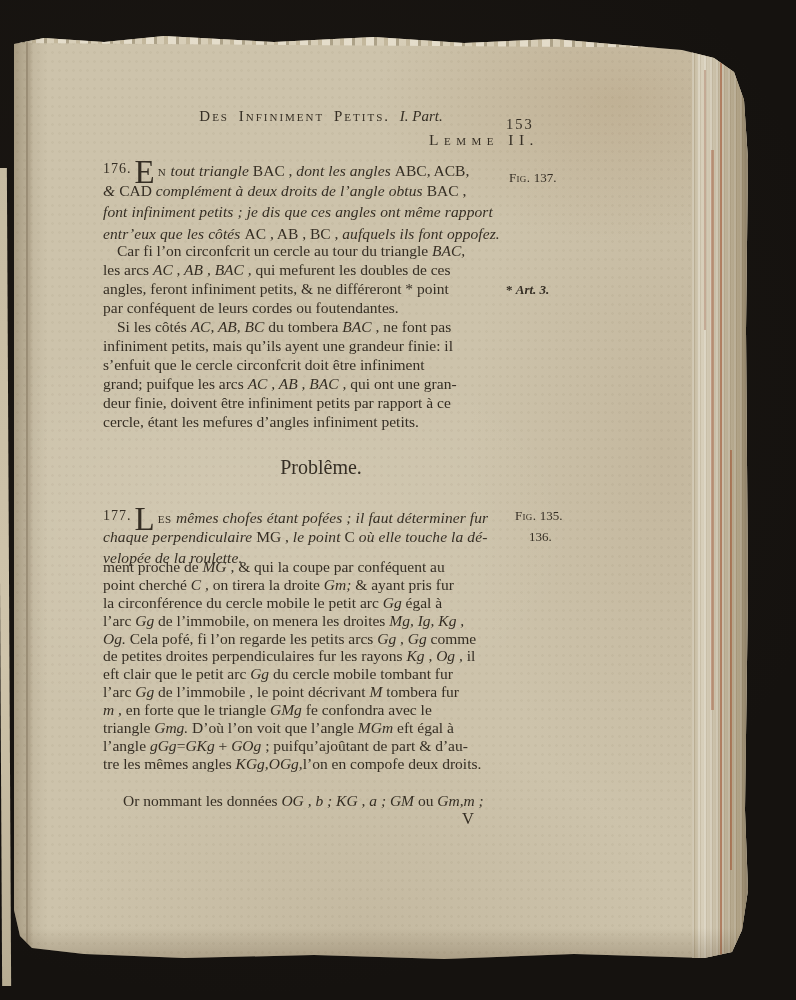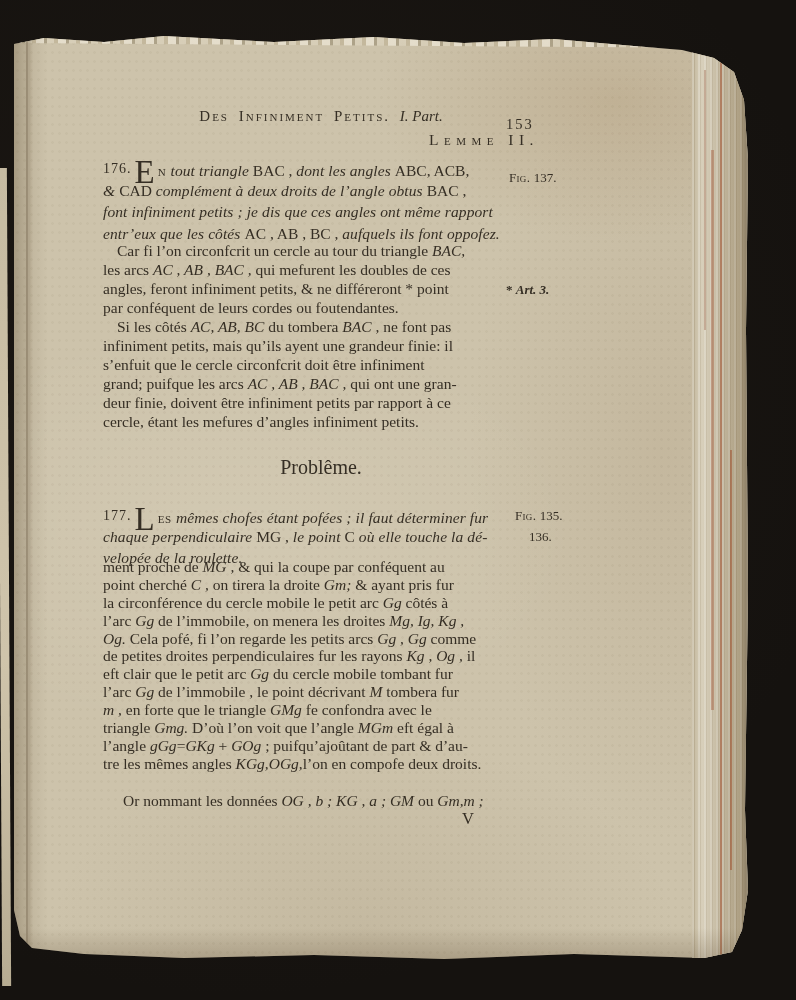--- a/index.html
+++ b/index.html
@@ -140,21 +140,21 @@
           <div class="line"><span class="run r">Problême.</span></div>
         </div>
         <div class="blk statement" style="top: 475px; width: 402px; --lh: 21px;">
           <div class="line"><span class="run num">177.</span><span class="run drop">L</span><span class="run sc">es </span><span class="run i">mêmes chofes étant pofées ; il faut déterminer fur</span></div>
           <div class="line"><span class="run i">chaque perpendiculaire </span><span class="run r">MG , </span><span class="run i">le point </span><span class="run r">C </span><span class="run i">où elle touche la dé-</span></div>
           <div class="line"><span class="run i">velopée de la roulette.</span></div>
         </div>
         <div class="blk body" style="top: 528px; width: 424px; --lh: 17.9px;">
           <div class="line"><span class="run r">ment proche de </span><span class="run i">MG , </span><span class="run r">&amp; qui la coupe par conféquent au</span></div>
           <div class="line"><span class="run r">point cherché </span><span class="run i">C , </span><span class="run r">on tirera la droite </span><span class="run i">Gm; </span><span class="run r">&amp; ayant pris fur</span></div>
-          <div class="line"><span class="run r">la circonférence du cercle mobile le petit arc </span><span class="run i">Gg </span><span class="run r">côtés à</span></div>
+          <div class="line"><span class="run r">la circonférence du cercle mobile le petit arc </span><span class="run i">Gg </span><span class="run r">égal à</span></div>
           <div class="line"><span class="run r">l’arc </span><span class="run i">Gg </span><span class="run r">de l’immobile, on menera les droites </span><span class="run i">Mg, Ig, Kg ,</span></div>
           <div class="line"><span class="run i">Og. </span><span class="run r">Cela pofé, fi l’on regarde les petits arcs </span><span class="run i">Gg , Gg </span><span class="run r">comme</span></div>
           <div class="line"><span class="run r">de petites droites perpendiculaires fur les rayons </span><span class="run i">Kg , Og , </span><span class="run r">il</span></div>
           <div class="line"><span class="run r">eft clair que le petit arc </span><span class="run i">Gg </span><span class="run r">du cercle mobile tombant fur</span></div>
           <div class="line"><span class="run r">l’arc </span><span class="run i">Gg </span><span class="run r">de l’immobile , le point décrivant </span><span class="run i">M </span><span class="run r">tombera fur</span></div>
           <div class="line"><span class="run i">m , </span><span class="run r">en forte que le triangle </span><span class="run i">GMg </span><span class="run r">fe confondra avec le</span></div>
           <div class="line"><span class="run r">triangle </span><span class="run i">Gmg. </span><span class="run r">D’où l’on voit que l’angle </span><span class="run i">MGm </span><span class="run r">eft égal à</span></div>
           <div class="line"><span class="run r">l’angle </span><span class="run i">gGg</span><span class="run r">=</span><span class="run i">GKg</span><span class="run r"> + </span><span class="run i">GOg </span><span class="run r">; puifqu’ajoûtant de part &amp; d’au-</span></div>
           <div class="line"><span class="run r">tre les mêmes angles </span><span class="run i">KGg,OGg,</span><span class="run r">l’on en compofe deux droits.</span></div>
         </div>

